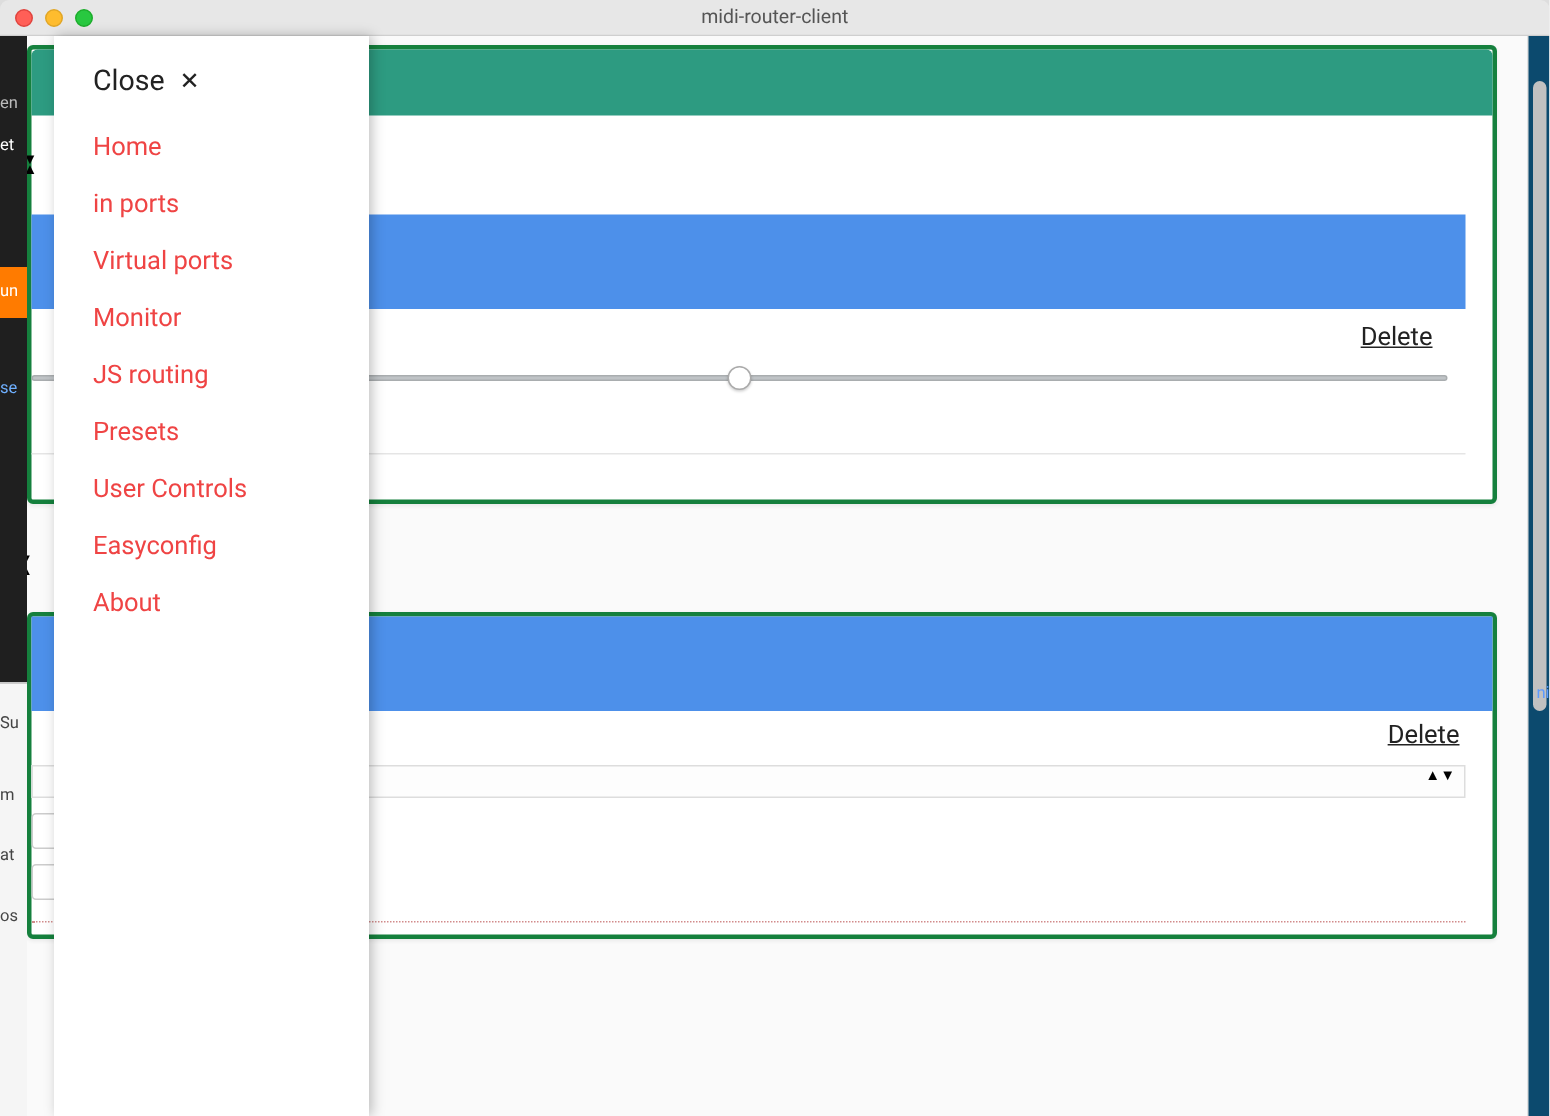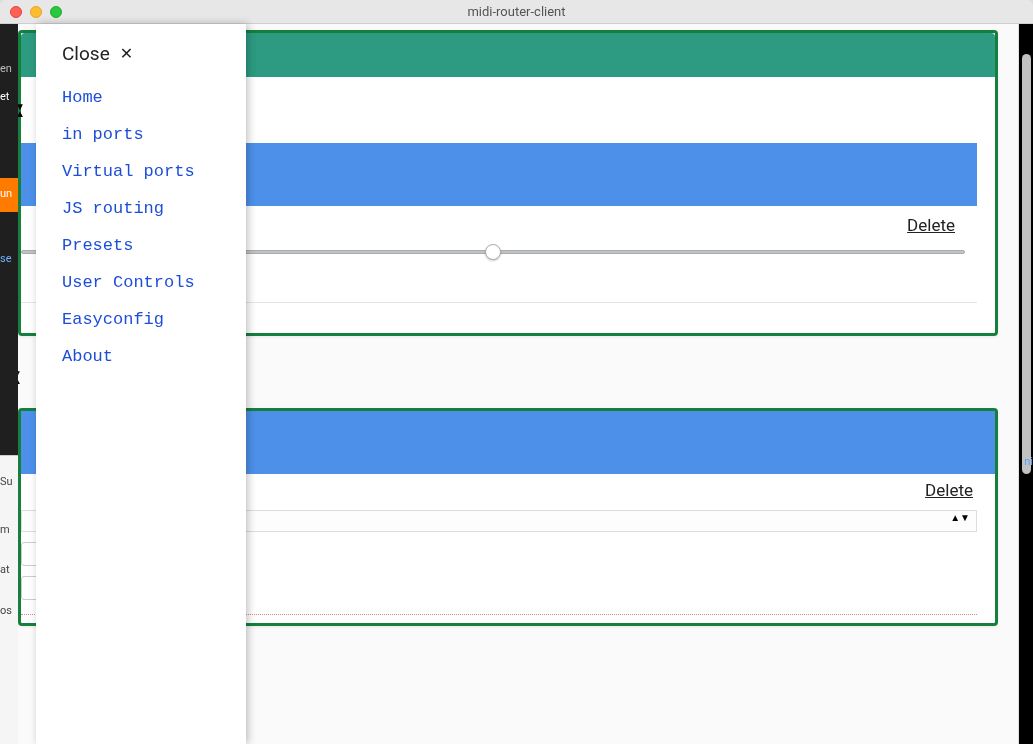--- a/index.html
+++ b/index.html
@@ -20,21 +20,21 @@
   
   .under-left { position:absolute; top:0; left:0; width:18px; height:100%; }
   .under-dark-top { background:#1f1f1f; position:absolute; top:0; left:0; width:18px; height:431px; }
   .under-light-bottom { background:#f5f5f5; position:absolute; top:431px; left:0; width:18px; bottom:0; border-top:1px solid #ccc;}
   .under-accent { position:absolute; top:154px; left:0; width:18px; height:34px; background:#ff7b00; }
   .under-text { position:absolute; left:0; width:18px; font-size:11px; color:#bbb; overflow:hidden; white-space:nowrap; }
   .u1{top:38px;} .u2{top:66px;} .uwhite{color:#fff;}
   .ub1{top:451px;color:#444;} .ub2{top:499px;color:#444;} .ub3{top:539px;color:#444;} .ub4{top:580px;color:#444;}
 
   
-  .scroll-right { position:absolute; top:0; right:0; width:15px; height:100%; background:#000000; border-left:1px solid #e0e0e0;}
+  .scroll-right { position:absolute; top:0; right:0; width:15px; height:100%; background:#0c4a6e; border-left:1px solid #e0e0e0;}
   .scroll-thumb { position:absolute; right:2px; top:30px; width:9px; height:420px; background:#c1c1c1; border-radius:5px; }
   .scroll-right .blue-peek { position:absolute; right:0; top:431px; width:15px; height:14px; color:#5d9bff; font-size:11px; text-align:right;}
 
   
   .content { position:absolute; top:0; left:18px; right:15px; bottom:0; background:#fafafa; overflow:hidden; }
   .card { background:#fff; border:3px solid #15803d; border-radius:4px; margin:6px 20px 22px 0; box-shadow:0 1px 3px rgba(0,0,0,0.07); position:relative;}
   .greenbar { background:#2d9b81; height:44px; border-top-left-radius:4px; border-top-right-radius:4px; }
   .bluebar { background:#4d90ea; height:63px; }
   .inner-pad { padding:14px 18px 18px 18px; }
 
@@ -57,21 +57,21 @@
 
   .full-select-row { margin:6px 0 8px 0; border:1px solid #ddd; background:#fdfdfd; height:22px; position:relative;}
   .full-select-row .arrows { position:absolute; right:6px; top:2px; font-size:10px; line-height:9px; }
 
   .pink-line { border-top:1px dotted #d28b8b; margin-top:14px;}
 
   
   .drawer { position:absolute; top:0; left:0; width:210px; height:100%; background:#fff; box-shadow:2px 0 8px rgba(0,0,0,0.25); padding:14px 0 0 0;margin-left:36px; }
   .drawer .close { display:flex; align-items:center; gap:10px; font-size:19px; color:#222; padding:4px 18px 14px 26px; cursor:pointer;}
   .drawer .close .x { font-size:16px; }
-  .drawer .item { font-size:17px; color:#1d4ed8; padding:9px 2px 9px 26px; cursor:pointer;font-family:Liberation Mono, monospace;}
+  .drawer .item { font-size:17px; color:#ef4444; padding:9px 2px 9px 26px; cursor:pointer;}
 
   .card1 { margin-top:6px; }
   .before-card-row { margin-left:0; padding-left:0; display:flex; align-items:center; gap:34px; }
   .before-card-row .sort-wrap { width:14px; margin-left:-6px;}
 
   .content .stack { margin-left:0; }
   
   
   .thin-divider { border-top:1px solid #e5e5e5; margin:48px 0 12px 0; }
 
@@ -195,20 +195,21 @@
     </div>
 
     <div class="drawer">
       <div class="close">
         <span>Close</span>
         <span class="x">✕</span>
       </div>
       <div class="item">Home</div>
       <div class="item">in ports</div>
       <div class="item">Virtual ports</div>
+      <div class="item">Monitor</div>
       <div class="item">JS routing</div>
       <div class="item">Presets</div>
       <div class="item">User Controls</div>
       <div class="item">Easyconfig</div>
       <div class="item">About</div>
     </div>
 
   </div>
 </div>
 

